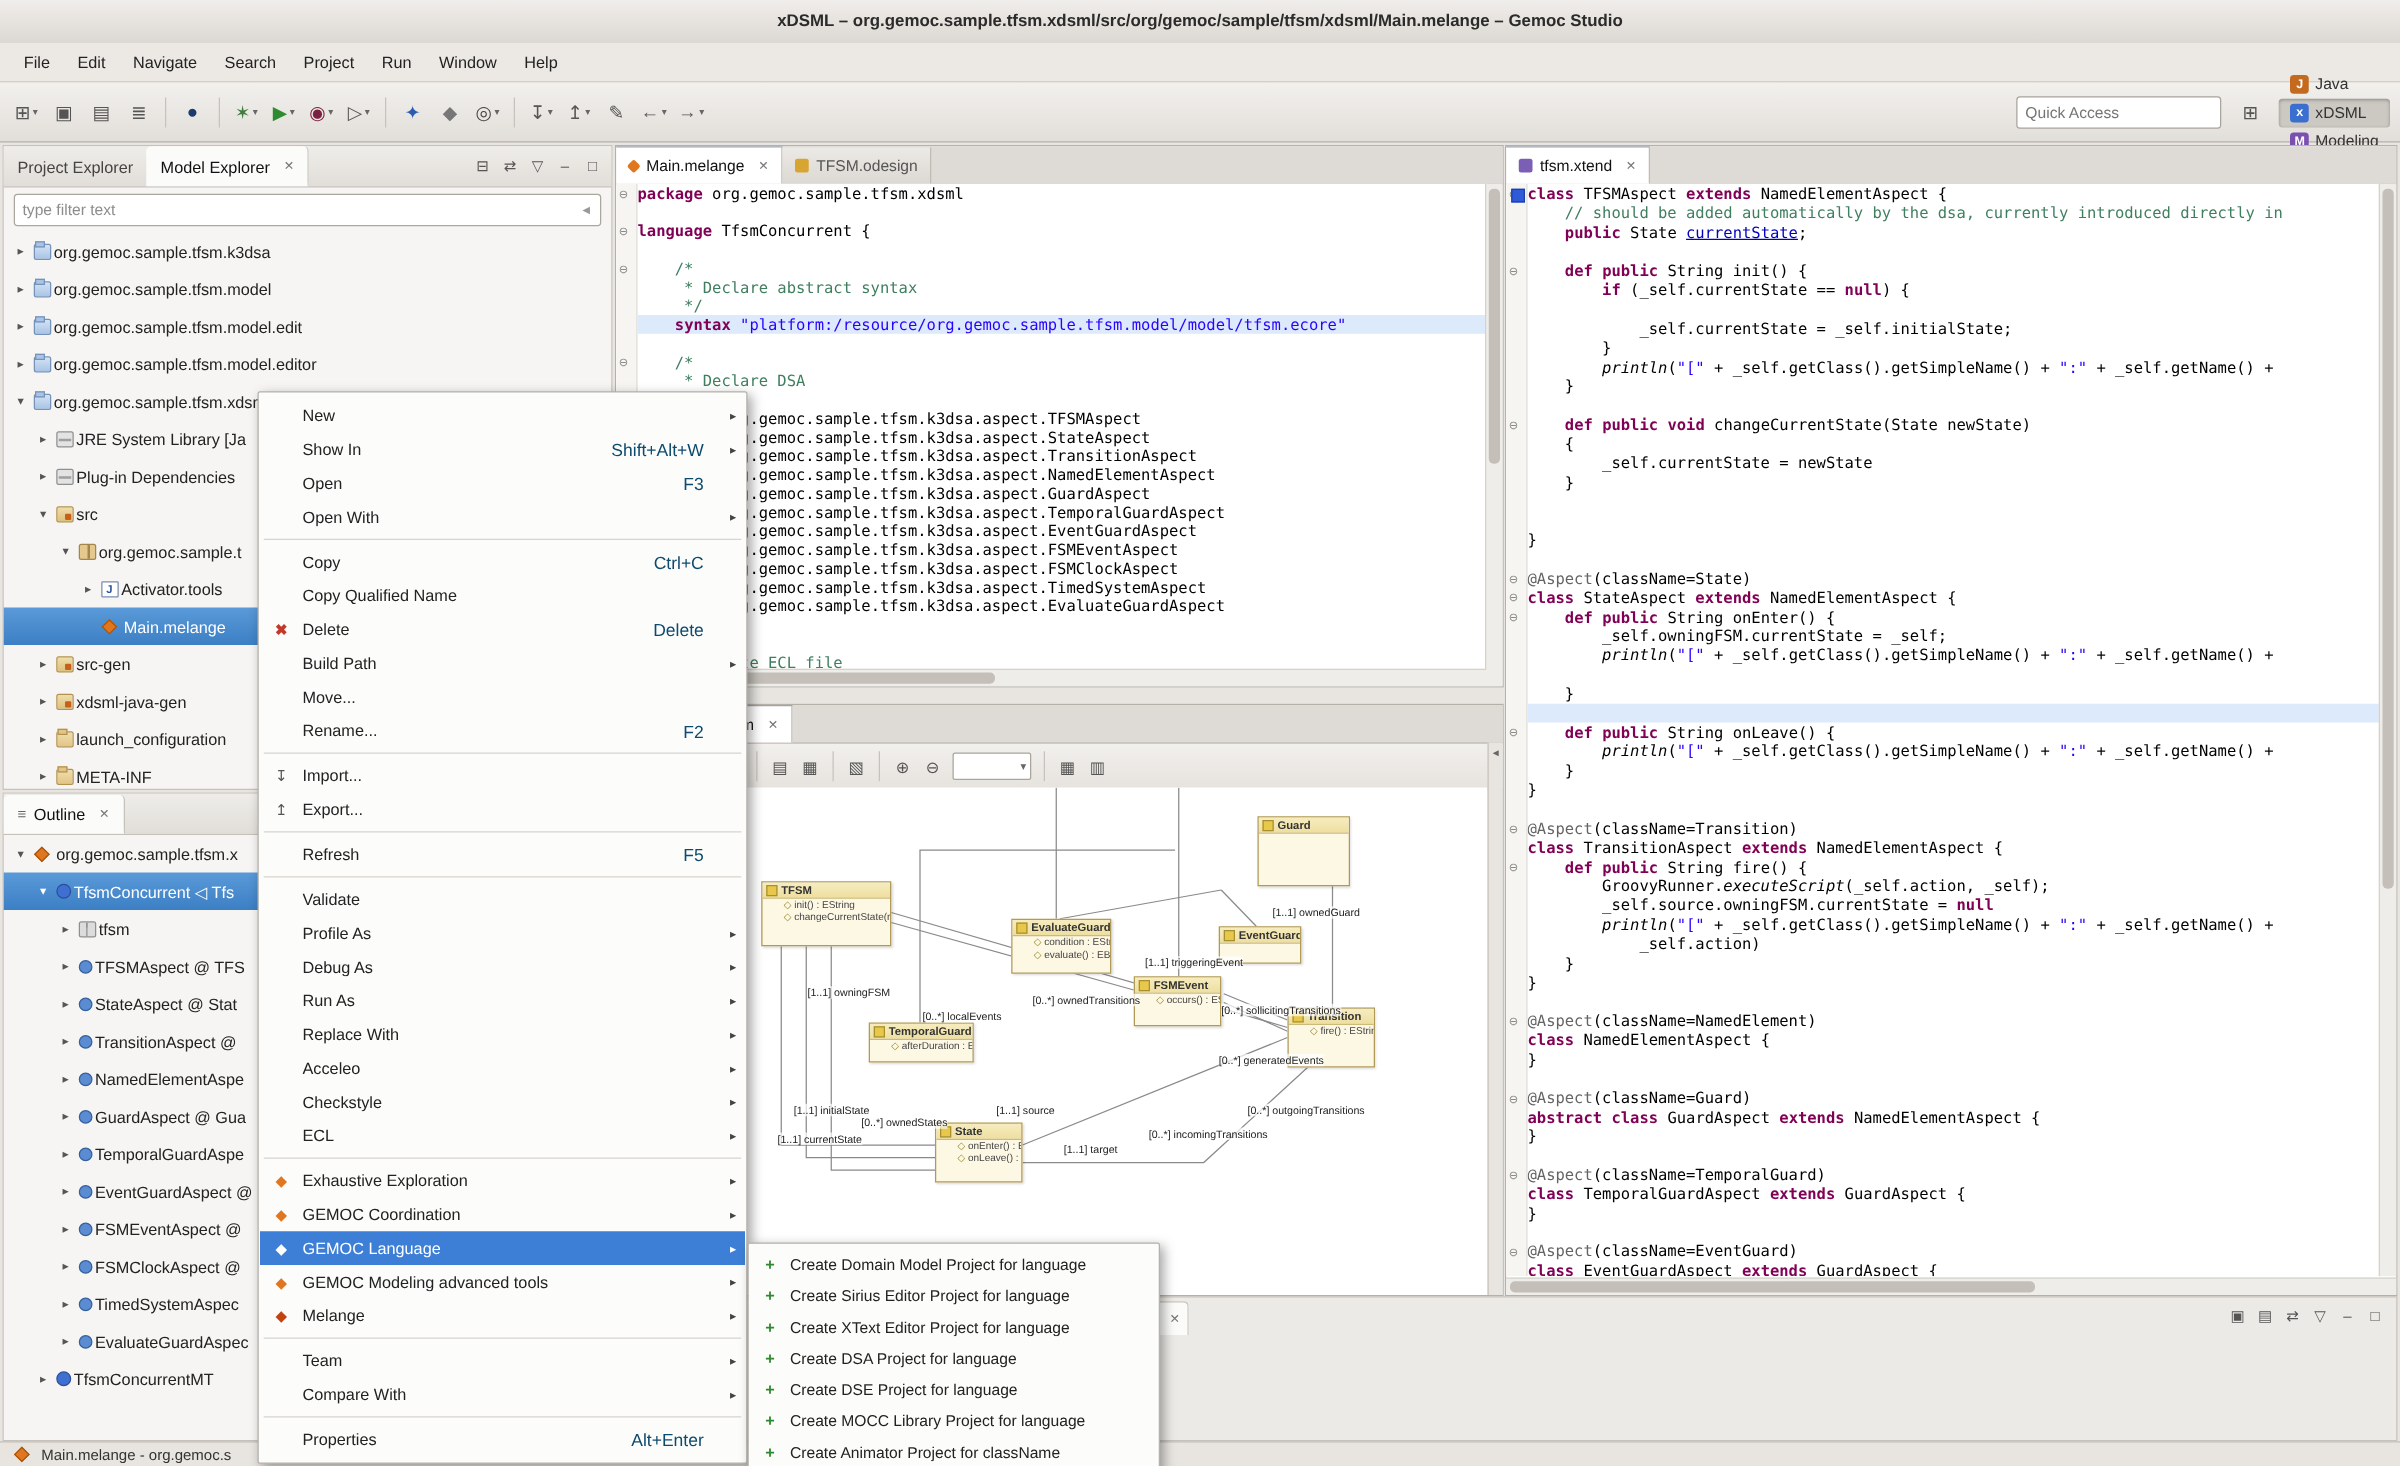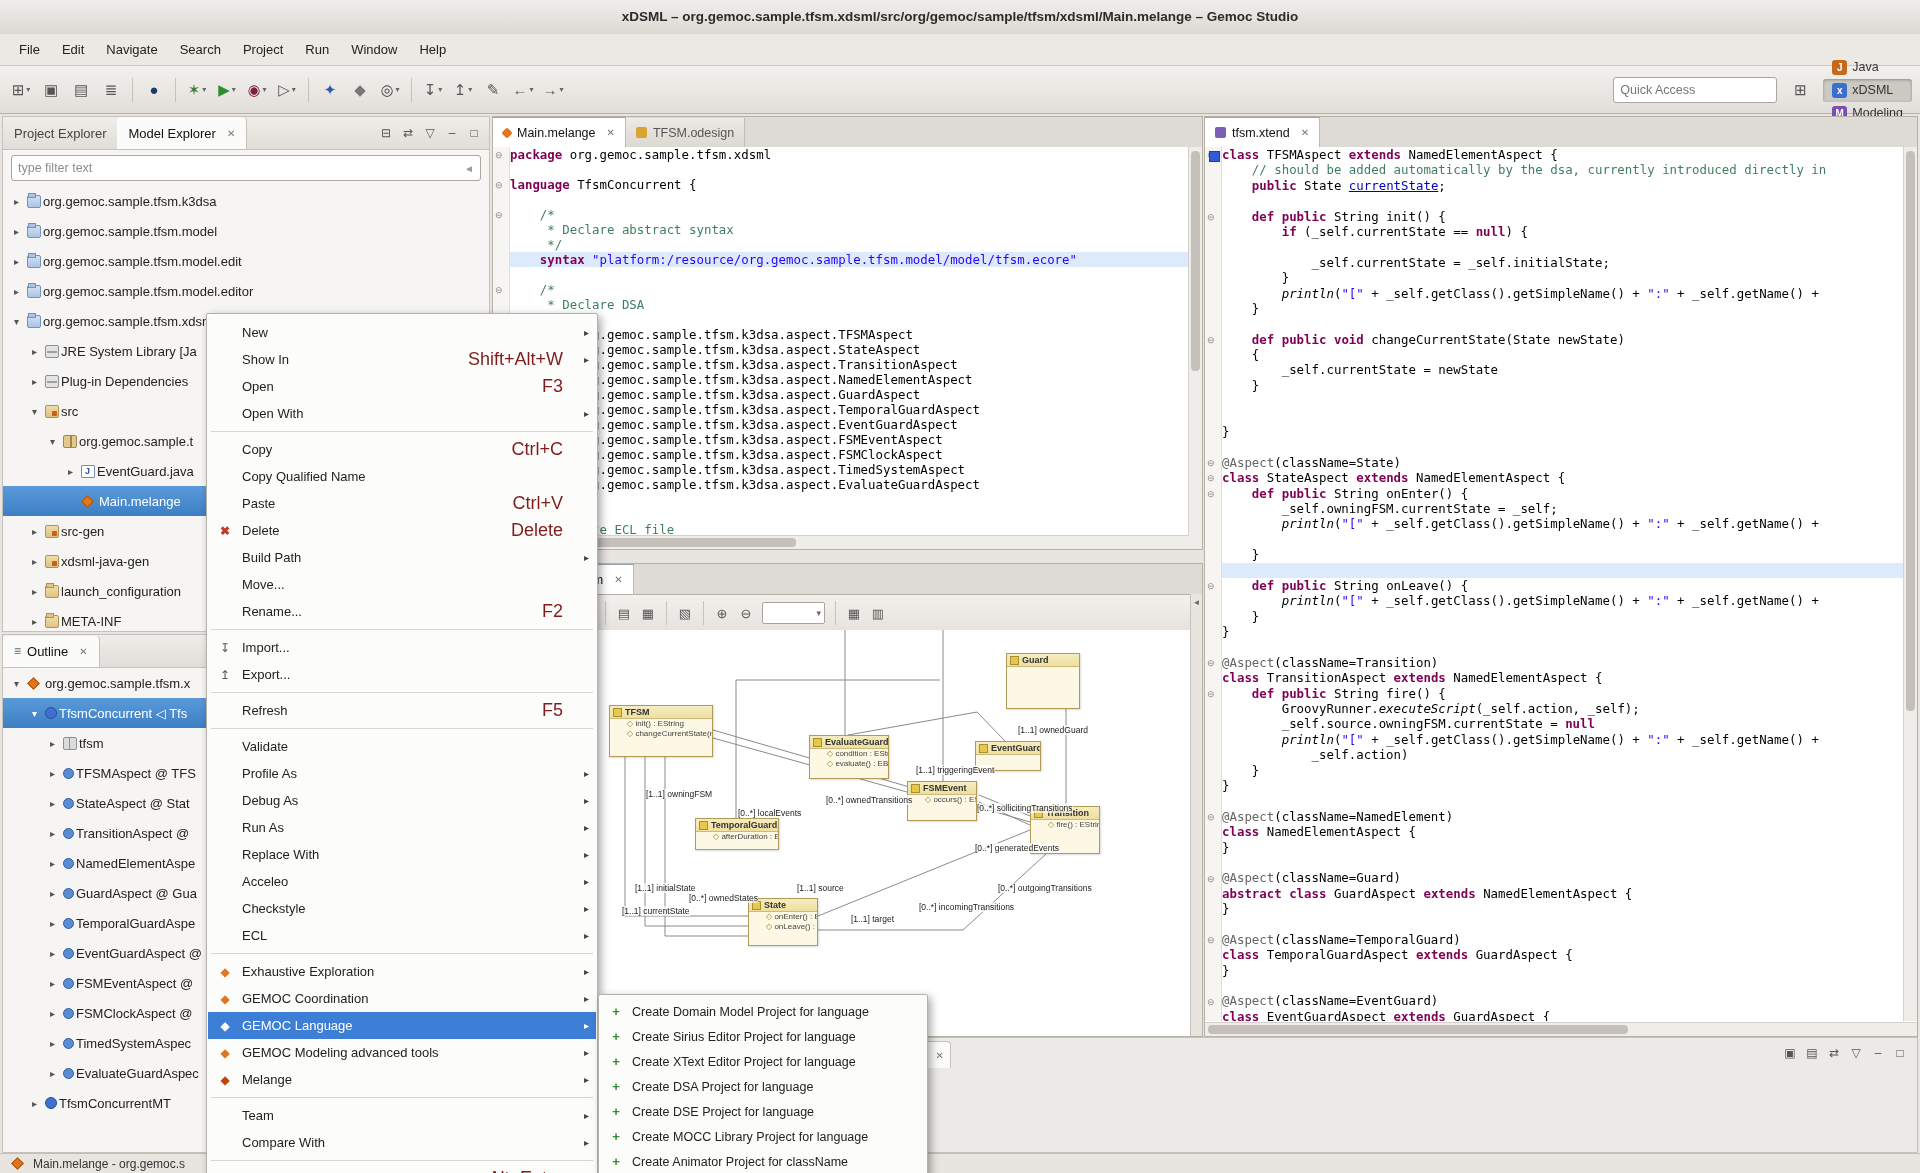--- a/index.html
+++ b/index.html
@@ -127,21 +127,21 @@
   #context-menu{position:absolute;left:206px;top:313px;width:392px;background:#fcfcfb;
     border:1px solid #b5b1aa;border-radius:2px;box-shadow:3px 3px 9px rgba(0,0,0,.35);
     padding:5px 1px;z-index:50;box-sizing:border-box;}
   .cm-item{height:27px;display:flex;align-items:center;padding:0 7px;font-size:13px;color:#222;}
   .cm-ic{width:20px;text-align:center;margin-right:7px;font-size:12px;flex:none;}
   .ic-delete{color:#c0392b;font-weight:bold;}
   .ic-import,.ic-export{color:#555;}
   .ic-gemoc{color:#e0761f;}
   .ic-melange{color:#c1440e;}
   .cm-label{flex:1;white-space:nowrap;overflow:hidden;}
-  .cm-accel{color:#7f1d1d;margin-right:14px;font-size:18px;margin-left:45px;}
+  .cm-accel{color:#0c4a6e;margin-right:14px;font-size:14px;margin-left:45px;}
   .cm-arrow{width:12px;color:#444;font-size:10px;text-align:right;}
   .cm-sep{height:1px;background:#d8d4ce;margin:4px 3px;}
   .cm-item.hi{background:#3d7fd6;color:#fff;}
   .cm-item.hi .cm-accel,.cm-item.hi .cm-arrow,.cm-item.hi .cm-ic{color:#fff;}
   #gemoc-submenu{position:absolute;left:598px;top:994px;width:330px;background:#fcfcfb;
     border:1px solid #b5b1aa;border-radius:2px;box-shadow:3px 3px 9px rgba(0,0,0,.35);
     padding:4px 1px;z-index:60;box-sizing:border-box;}
   .sm-item{height:25px;display:flex;align-items:center;padding:0 7px;font-size:12.5px;color:#222;}
   .sm-ic{width:18px;margin-right:7px;text-align:center;color:#2e8b2e;font-weight:bold;font-size:13px;flex:none;}
 </style>
@@ -318,21 +318,21 @@
           <span class="tlabel">src</span>
         </div>
         <div class="trow" style="padding-left: 42px;">
           <span class="tarrow">▾</span>
           <span class="ti package"></span>
           <span class="tlabel">org.gemoc.sample.t</span>
         </div>
         <div class="trow" style="padding-left: 60px;">
           <span class="tarrow">▸</span>
           <span class="ti java"></span>
-          <span class="tlabel">EventGuard.java</span>
+          <span class="tlabel">Activator.tools</span>
         </div>
         <div class="trow sel" style="padding-left: 60px;">
           <span class="tarrow"></span>
           <span class="ti melange"></span>
           <span class="tlabel">Main.melange</span>
         </div>
         <div class="trow" style="padding-left: 24px;">
           <span class="tarrow">▸</span>
           <span class="ti srcfolder"></span>
           <span class="tlabel">src-gen</span>
@@ -706,26 +706,20 @@
         <span class="cm-accel">Ctrl+C</span>
         <span class="cm-arrow"></span>
       </div>
       <div class="cm-item">
         <span class="cm-ic"></span>
         <span class="cm-label">Copy Qualified Name</span>
         <span class="cm-accel"></span>
         <span class="cm-arrow"></span>
       </div>
       <div class="cm-item">
-        <span class="cm-ic"></span>
-        <span class="cm-label">Paste</span>
-        <span class="cm-accel">Ctrl+V</span>
-        <span class="cm-arrow"></span>
-      </div>
-      <div class="cm-item">
         <span class="cm-ic ic-delete">✖</span>
         <span class="cm-label">Delete</span>
         <span class="cm-accel">Delete</span>
         <span class="cm-arrow"></span>
       </div>
       <div class="cm-item">
         <span class="cm-ic"></span>
         <span class="cm-label">Build Path</span>
         <span class="cm-accel"></span>
         <span class="cm-arrow">▸</span>

